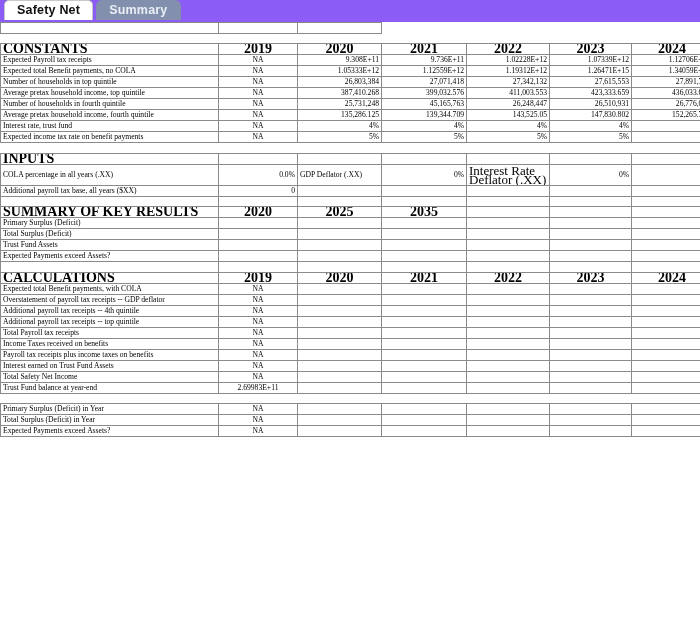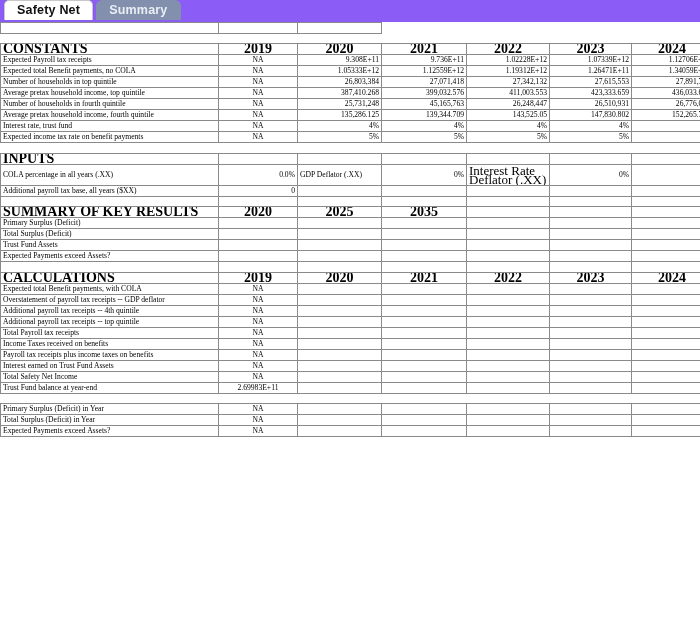--- a/index.html
+++ b/index.html
@@ -156,21 +156,21 @@
           <td class="num">1.02228E+12</td>
           <td class="num">1.07339E+12</td>
           <td class="num">1.12706E+12</td>
         </tr>
         <tr>
           <td class="lbl tb-left">Expected total Benefit payments, no COLA</td>
           <td class="na">NA</td>
           <td class="num">1.05333E+12</td>
           <td class="num">1.12559E+12</td>
           <td class="num">1.19312E+12</td>
-          <td class="num">1.26471E+11</td>
+          <td class="num">1.26471E+15</td>
           <td class="num">1.34059E+12</td>
         </tr>
         <tr>
           <td class="lbl tb-left">Number of households in top quintile</td>
           <td class="na">NA</td>
           <td class="num">26,803,384</td>
           <td class="num">27,071,418</td>
           <td class="num">27,342,132</td>
           <td class="num">27,615,553</td>
           <td class="num">27,891,709</td>

